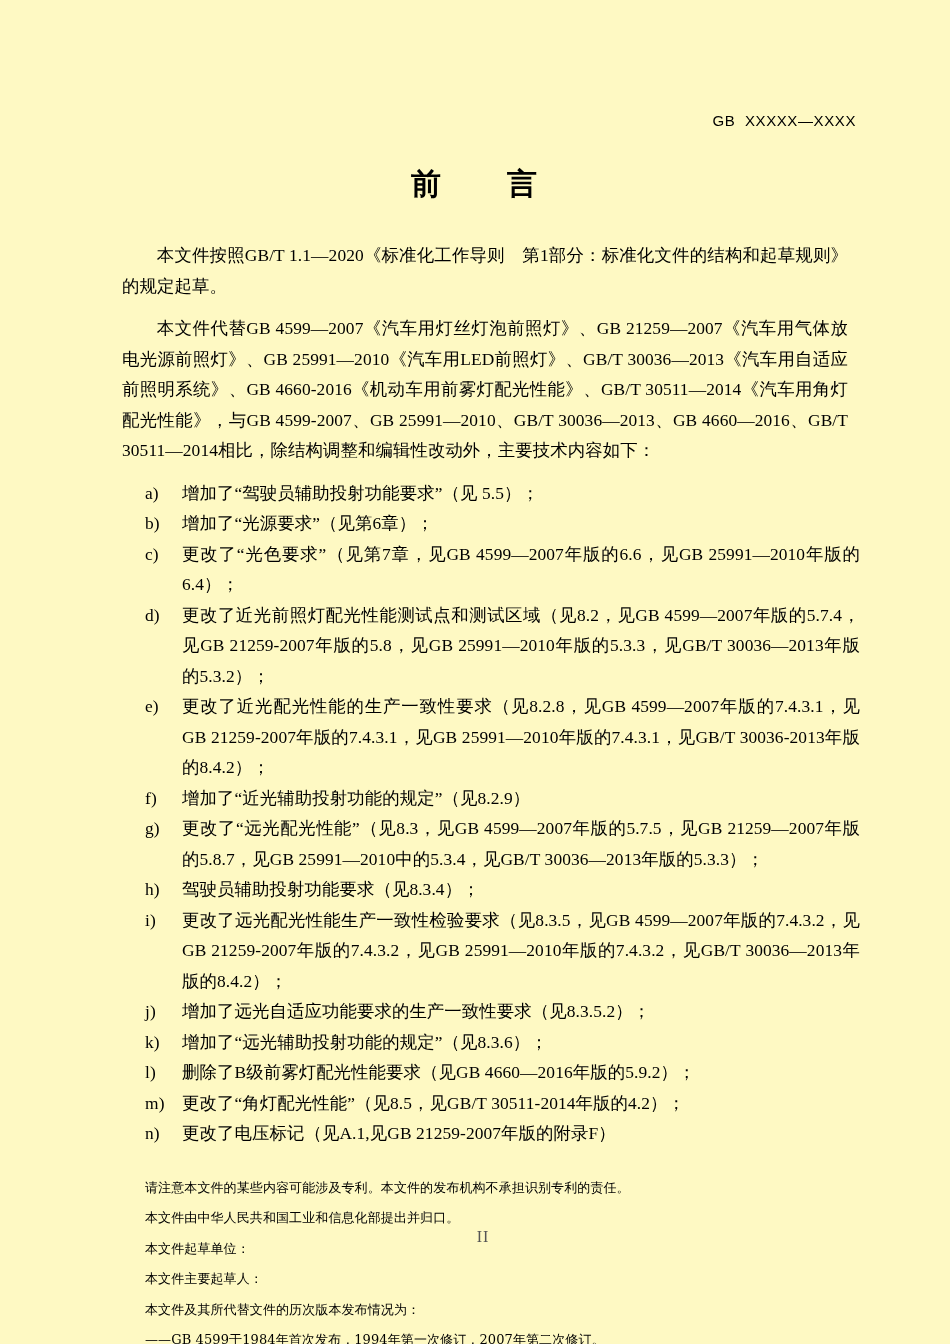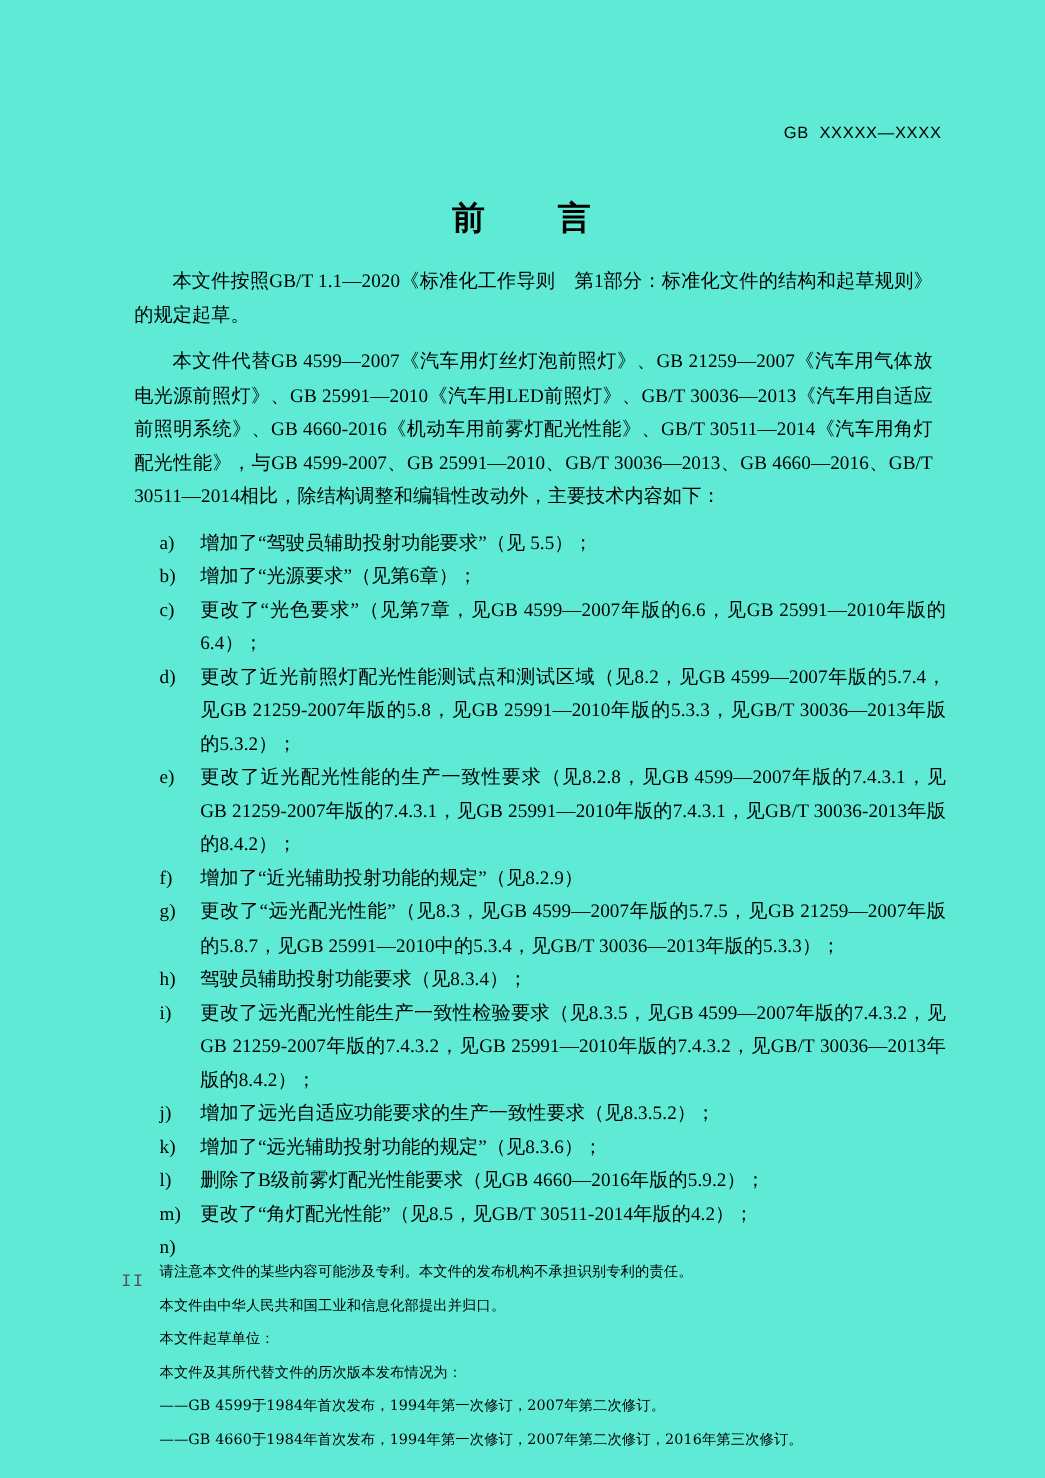--- a/index.html
+++ b/index.html
@@ -8,21 +8,21 @@
     background: #ffffff;
   }
   body {
     font-family: "Liberation Serif", "DejaVu Serif", serif;
     color: #000000;
   }
   .page {
     position: relative;
     width: 950px;
     height: 1344px;
-    background: #5eead4;
+    background: #fef9c3;
     overflow: hidden;
     box-sizing: border-box;
   }
 
   
   .running-head {
     position: absolute;
     top: 112px;
     left: 110px;
     right: 94px;
@@ -30,21 +30,21 @@
     font-family: "Liberation Sans", "DejaVu Sans", sans-serif;
     font-size: 15px;
     letter-spacing: 0.6px;
     color: #000;
     white-space: pre;
   }
 
   
   .doc-title {
     position: absolute;
-    top: 158px;
+    top: 144px;
     left: 0;
     width: 950px;
     text-align: center;
     font-family: "Liberation Serif", "DejaVu Serif", serif;
     font-size: 30px;
     font-weight: bold;
     letter-spacing: 2px;
     white-space: pre;
   }
 
@@ -103,25 +103,25 @@
     font-size: 13px;
     line-height: 30.5px;
     text-align: left;
     letter-spacing: 0.1px;
     white-space: nowrap;
   }
 
   
   .folio {
     position: absolute;
-    top: 1156px;
+    top: 1228px;
     left: 110px;
     right: 94px;
-    text-align: left;
-    font-family: Liberation Mono, monospace;
+    text-align: center;
+    font-family: Liberation Serif, serif;
     font-size: 16px;
     color: #555555;
     letter-spacing: 1px;
     white-space: pre;
   }
 </style>
 </head>
 <body>
 
 <div class="page">
@@ -184,27 +184,29 @@
       <li>
         <span class="marker">l)</span>
         <span>删除了B级前雾灯配光性能要求（见GB 4660—2016年版的5.9.2）；</span>
       </li>
       <li>
         <span class="marker">m)</span>
         <span>更改了“角灯配光性能”（见8.5，见GB/T 30511-2014年版的4.2）；</span>
       </li>
       <li>
         <span class="marker">n)</span>
+        <span>更改了电压标记（见A.1,见GB 21259-2007年版的附录F）</span>
       </li>
     </ul>
 
     <div class="closing">
       <p>请注意本文件的某些内容可能涉及专利。本文件的发布机构不承担识别专利的责任。</p>
       <p>本文件由中华人民共和国工业和信息化部提出并归口。</p>
       <p>本文件起草单位：</p>
+      <p>本文件主要起草人：</p>
       <p>本文件及其所代替文件的历次版本发布情况为：</p>
       <p>——GB 4599于1984年首次发布，1994年第一次修订，2007年第二次修订。</p>
       <p>——GB 4660于1984年首次发布，1994年第一次修订，2007年第二次修订，2016年第三次修订。</p>
     </div>
 
   </div>
 
   <div class="folio">II</div>
 
 </div>

